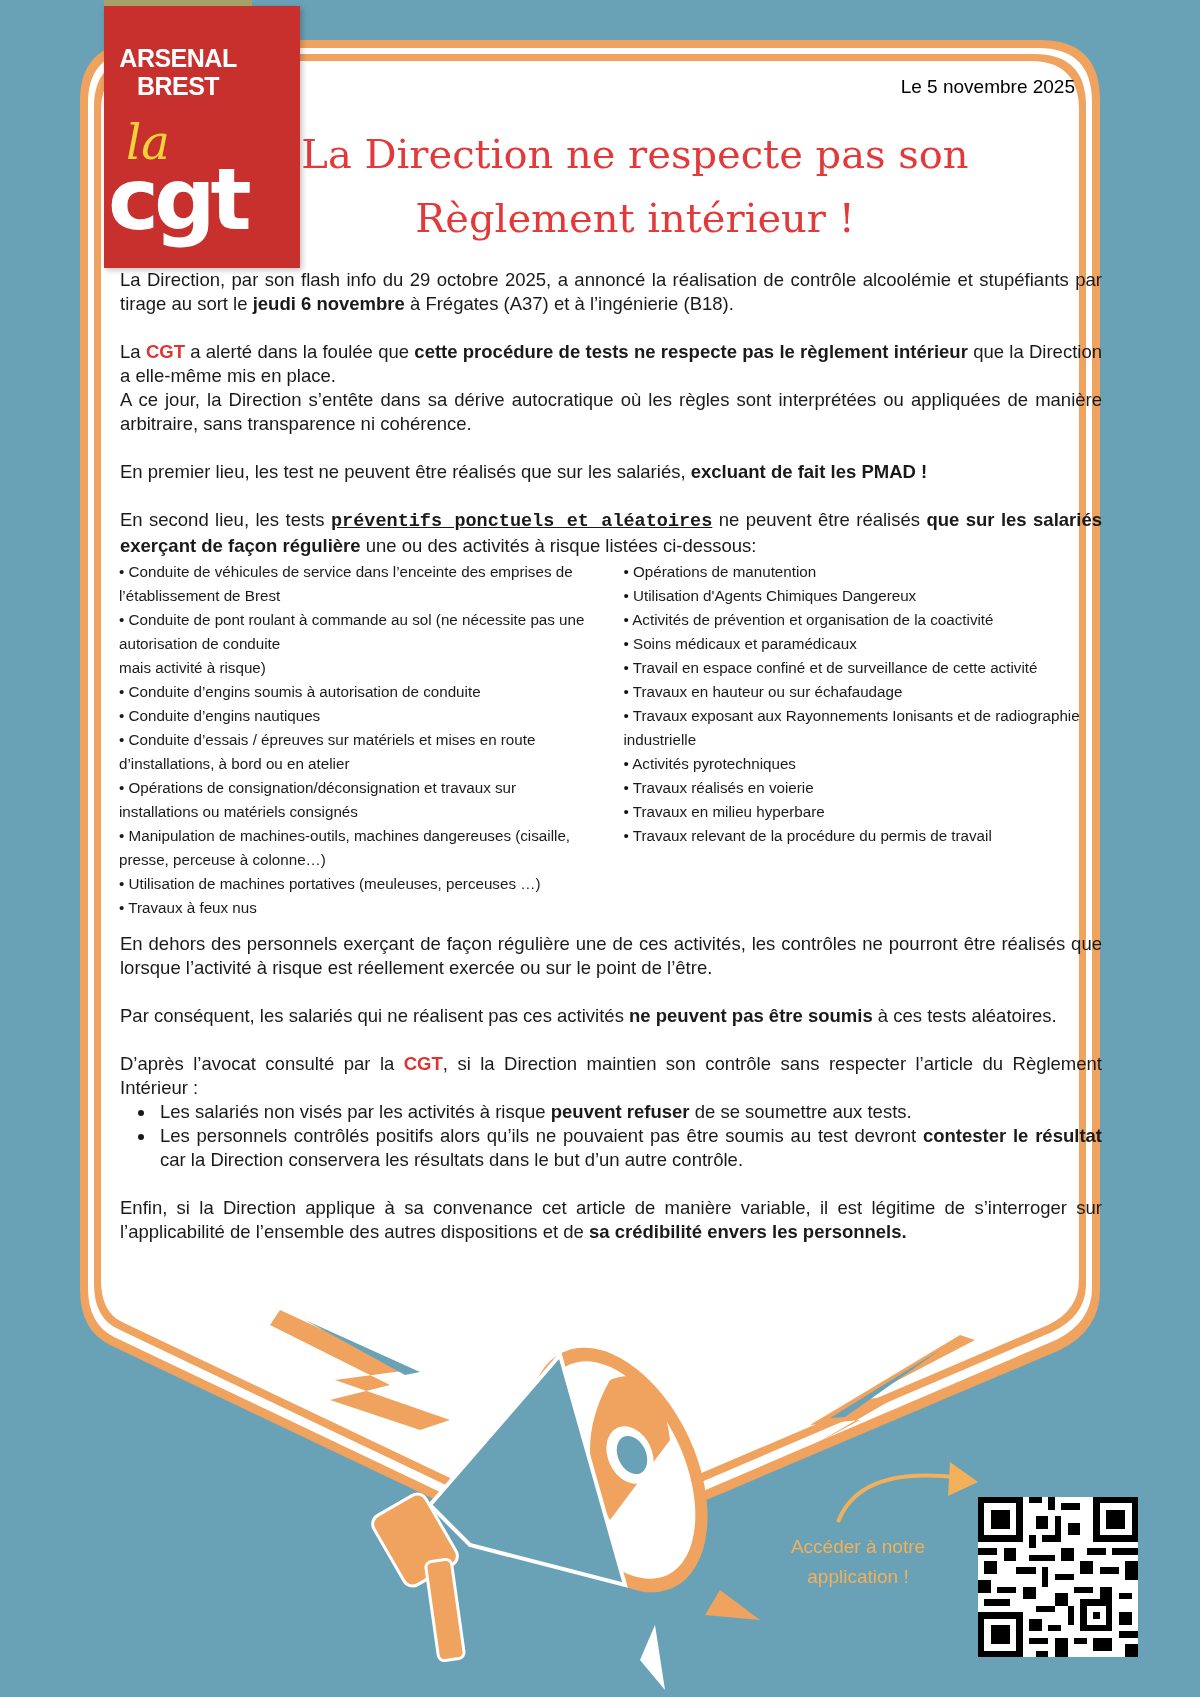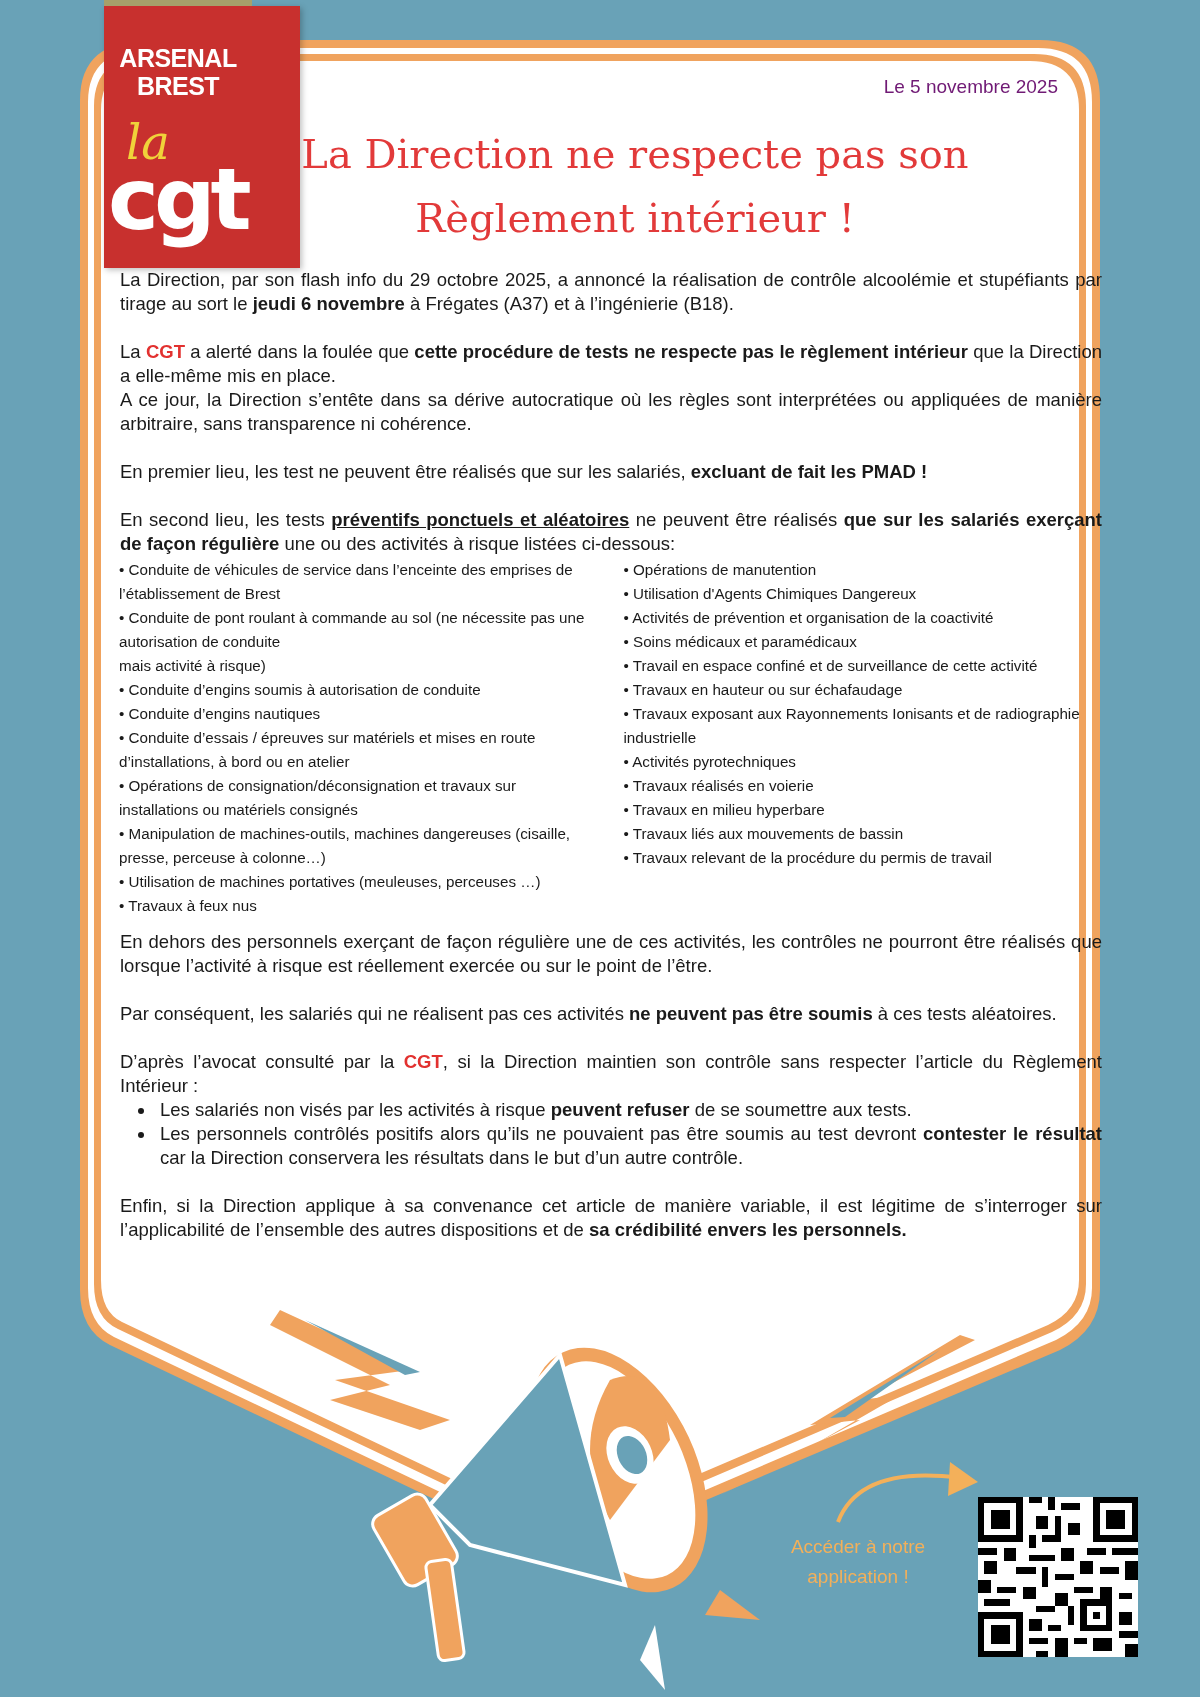--- a/index.html
+++ b/index.html
@@ -24,33 +24,33 @@
     .logo-line2 { top: 66px; }
     .logo-la {
       position: absolute; left: 22px; top: 112px; color: #f0d23a;
       font-family: "DejaVu Serif", serif; font-style: italic; font-size: 48px; line-height: 1;
     }
     .logo-cgt {
       position: absolute; left: 4px; top: 150px; color: #fff; font-weight: bold;
       font-size: 86px; letter-spacing: -5px; line-height: 1;
       font-family: "DejaVu Sans", sans-serif;
     }
-    .date { position: absolute; right: 142px; top: 76px; font-size: 19px; color: #701a75; }
+    .date { position: absolute; right: 125px; top: 76px; font-size: 19px; color: #000000; }
     .title {
       position: absolute; left: 250px; top: 122px; width: 770px; text-align: center;
       color: #e23a3a; font-family: "DejaVu Serif", serif; font-size: 40px; line-height: 64px;
     }
     .content {
       position: absolute; left: 120px; top: 268px; width: 982px;
       font-size: 18.5px; line-height: 24px; text-align: justify;
     }
     .content p { margin: 0 0 24px 0; }
     .content b { font-weight: bold; }
     .red { color: #e2312f; font-weight: bold; }
-    .u { text-decoration: underline; font-weight: bold; }
+    .u { text-decoration: underline; font-weight: bold; font-family: Liberation Mono, monospace; }
     .cols { display: flex; gap: 26px; margin: 2px 0 12px -1px; font-size: 15.2px; line-height: 24px; text-align: left; }
     .col { width: 480px; }
     .col div { }
     .col-right div.just { text-align: justify; }
     .bullets { margin: 0 0 24px 0; padding-left: 36px; }
     .bullets li { list-style: disc; padding-left: 4px; }
     .qr-caption {
       position: absolute; left: 762px; top: 1532px; width: 192px; text-align: center;
       color: #f3b05a; font-size: 19px; line-height: 30px;
     }
@@ -143,21 +143,20 @@
       <div>• Opérations de manutention</div>
       <div>• Utilisation d'Agents Chimiques Dangereux</div>
       <div>• Activités de prévention et organisation de la coactivité</div>
       <div>• Soins médicaux et paramédicaux</div>
       <div class="just">• Travail en espace confiné et de surveillance de cette activité</div>
       <div>• Travaux en hauteur ou sur échafaudage</div>
       <div>• Travaux exposant aux Rayonnements Ionisants et de radiographie industrielle</div>
       <div>• Activités pyrotechniques</div>
       <div>• Travaux réalisés en voierie</div>
       <div>• Travaux en milieu hyperbare</div>
-      <div>• Travaux liés aux mouvements de bassin</div>
       <div>• Travaux relevant de la procédure du permis de travail</div>
     </div>
   </div>
 
   <p>En dehors des personnels exerçant de façon régulière une de ces activités, les contrôles ne pourront être réalisés que lorsque l’activité à risque est réellement exercée ou sur le point de l’être.</p>
   <p>
     <span>Par conséquent, les salariés qui ne réalisent pas ces activités </span><b>ne peuvent pas être soumis</b><span> à ces tests aléatoires.</span>
   </p>
   <p style="margin-bottom:0">
     <span>D’après l’avocat consulté par la </span><span class="red">CGT</span><span>, si la Direction maintien son contrôle sans respecter l’article du Règlement Intérieur :</span>

